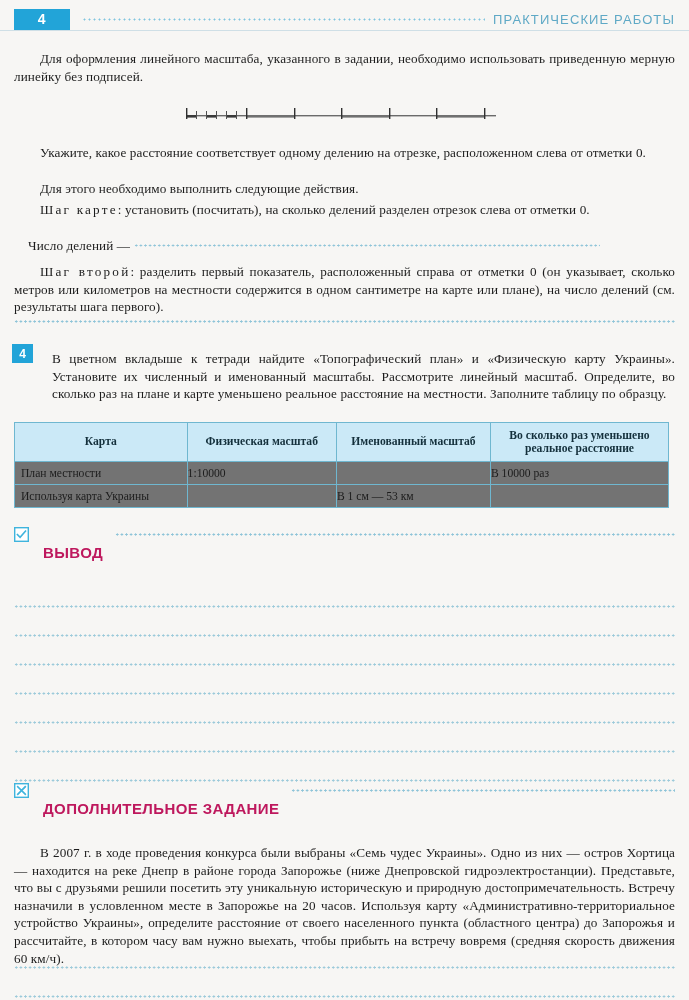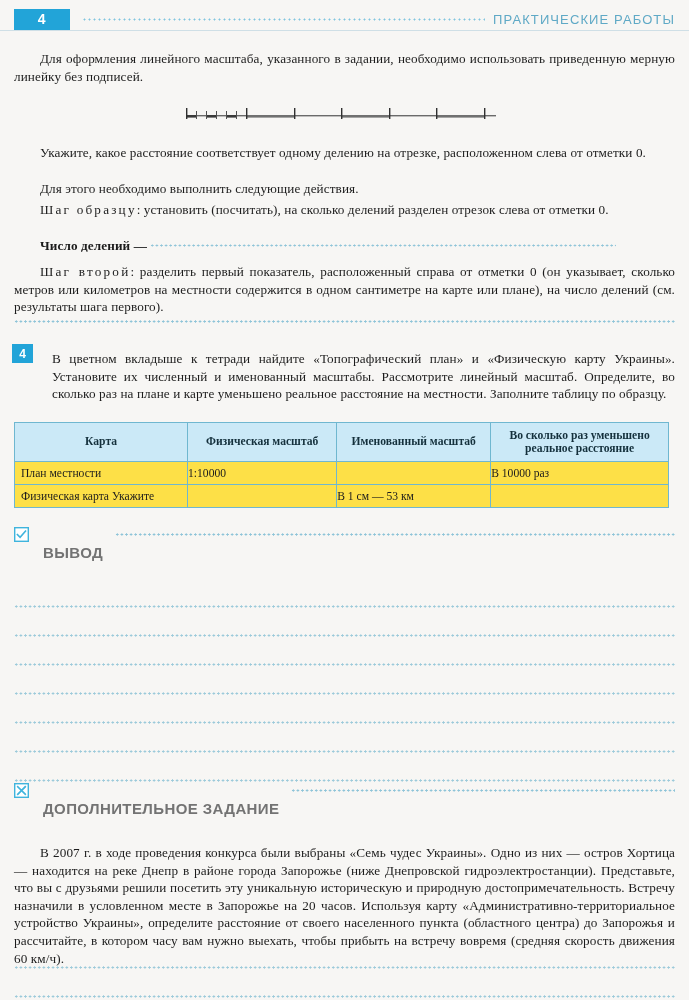--- a/index.html
+++ b/index.html
@@ -150,21 +150,21 @@
     left: 14px;
     top: 422px;
     width: 655px;
     border-collapse: collapse;
     font-size: 11.6px;
     border-radius: 13px;
   }
   .tbl td, .tbl th {
     border: 1px solid #6fb7d0;
     padding: 0;
-    background: #fde047;
+    background: #737373;
   }
   .tbl thead th {
     background: #cbe9f7;
     font-weight: bold;
     text-align: center;
     height: 34px;
     line-height: 13.2px;
     font-size: 11.6px;
     padding: 2px 4px;
     color: #14303c;
@@ -191,21 +191,21 @@
     height: 15px;
     flex: 0 0 auto;
     margin-right: 14px;
   }
   .sec-icon svg { display: block; }
   .sec-title {
     font-family: "Liberation Sans", sans-serif;
     font-weight: bold;
     font-size: 15px;
     letter-spacing: 0.4px;
-    color: #737373;
+    color: #be185d;
     white-space: nowrap;
     margin-top: 36px;
   }
   .sec-dots {
     flex: 1;
     height: 3px;
     margin-left: 12px;
     background-image: radial-gradient(circle, #8ec4d8 0.95px, rgba(0,0,0,0) 1.2px);
     background-size: 4.6px 3px;
     background-repeat: repeat-x;
@@ -252,24 +252,24 @@
       <rect x="40" y="4" width="1" height="8" fill="#505050"></rect>
       <rect x="50" y="4" width="1" height="8" fill="#505050"></rect>
     </svg>
   </div>
 
   <div class="para indent" style="left:14px; top:136px; width:661px;">Укажите, какое расстояние соответствует одному делению на отрезке, расположенном слева от отметки 0.</div>
 
   <div class="para indent" style="left:14px; top:172px; width:661px;">Для этого необходимо выполнить следующие действия.</div>
 
   <div class="para" style="left:14px; top:193px; width:661px; text-indent:26px;">
-    <span class="sp">Шаг  образцу</span><span>: установить (посчитать), на сколько делений разделен отрезок слева от отметки 0.</span>
-  </div>
-
-  <div class="para" style="left:14px; top:229px; width:661px; text-indent:26px;font-weight:bold;">
+    <span class="sp">Шаг  карте</span><span>: установить (посчитать), на сколько делений разделен отрезок слева от отметки 0.</span>
+  </div>
+
+  <div class="para" style="left:2px; top:229px; width:661px; text-indent:26px;">
     <span>Число делений —</span>
     <span class="dot-inline" style="width:466px;"></span>
   </div>
 
   <div class="para" style="left:14px; top:255px; width:661px; text-indent:26px;">
     <span class="sp">Шаг  второй</span><span>: разделить первый показатель, расположенный справа от отметки 0 (он указывает, сколько метров или километров на местности содержится в одном сантиметре на карте или плане), на число делений (см. результаты шага первого).</span>
   </div>
 
   <div class="sep-dots" style="top:320px;"></div>
 
@@ -286,21 +286,21 @@
       </tr>
     </thead>
     <tbody>
       <tr>
         <td class="c-left">План местности</td>
         <td class="c-center">1:10000</td>
         <td class="c-center"></td>
         <td class="c-center">В 10000 раз</td>
       </tr>
       <tr>
-        <td class="c-left">Физическая карта Укажите</td>
+        <td class="c-left">Используя карта Украины</td>
         <td class="c-center"></td>
         <td class="c-center">В 1 см — 53 км</td>
         <td class="c-center"></td>
       </tr>
     </tbody>
   </table>
 
   <div class="sec-head" style="top:524px;">
     <span class="sec-icon">
       <svg width="15" height="15" viewBox="0 0 15 15">

